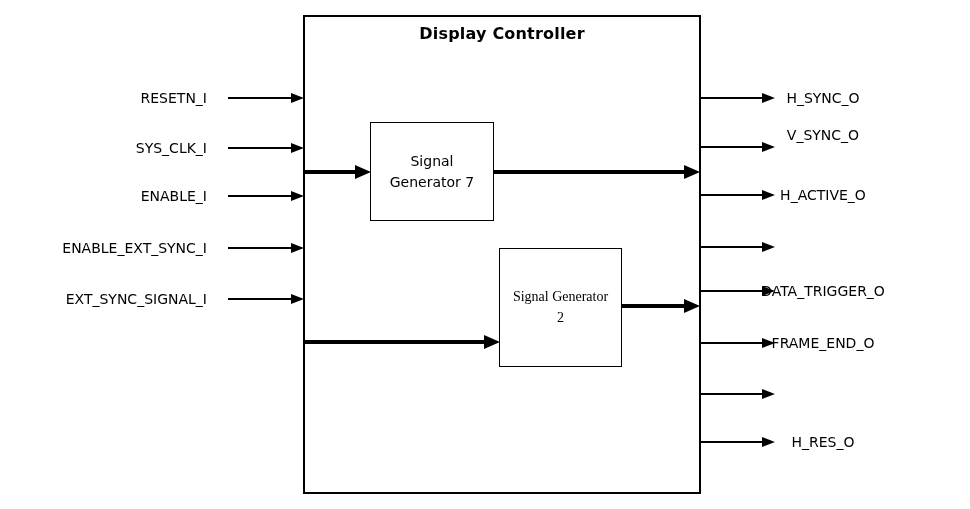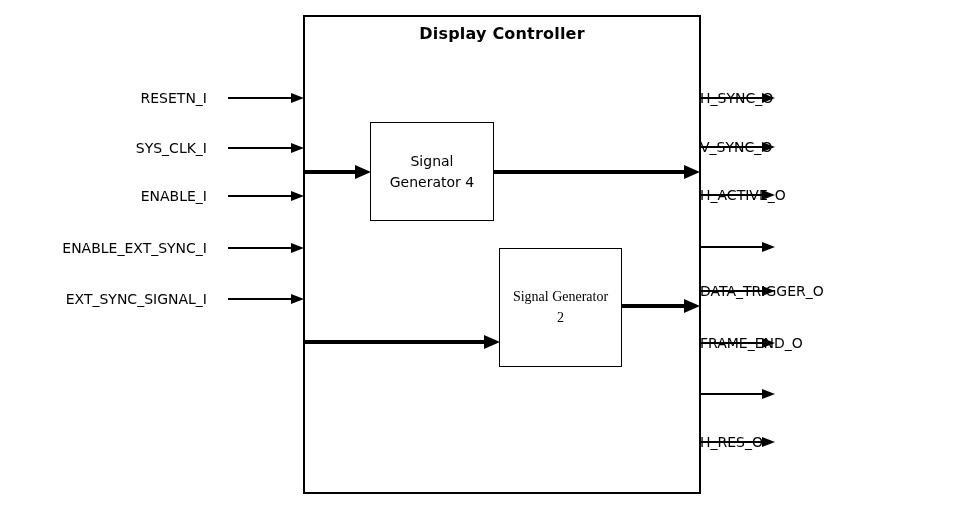--- a/index.html
+++ b/index.html
@@ -30,21 +30,21 @@
   .sg1{left:370px;top:122px;width:124px;height:99px;}
   .sg2{left:499px;top:248px;width:123px;height:119px;font-family:Liberation Serif, serif;}
   .block span{display:block;padding:0 8px;}
 
   
   .plabel{
     position:absolute;height:18px;line-height:18px;font-size:14px;
     white-space:nowrap;
   }
   .in-label{left:0;width:207px;text-align:right;padding-left:8px;}
-  .out-label{left:700px;width:246px;text-align:left;}
+  .out-label{left:700px;width:246px;text-align:center;}
 
   
   .wire{position:absolute;height:1.5px;background:var(--line-color);}
   .wire.thick{height:4px;}
   .head{
     position:absolute;width:0;height:0;
     border-top:5px solid transparent;
     border-bottom:5px solid transparent;
     border-left:13px solid var(--line-color);
   }
@@ -56,21 +56,21 @@
 </style>
 </head>
 <body>
 
 <div class="canvas">
 
   <div class="bigbox"></div>
   <div class="title">Display Controller</div>
 
   <div class="block sg1">
-    <span>Signal Generator 4</span>
+    <span>Signal Generator 7</span>
   </div>
   <div class="block sg2">
     <span>Signal Generator 2</span>
   </div>
 
   <div class="plabel in-label" style="top:89px">RESETN_I</div>
   <div class="plabel in-label" style="top:139px">SYS_CLK_I</div>
   <div class="plabel in-label" style="top:187px">ENABLE_I</div>
   <div class="plabel in-label" style="top:239px">ENABLE_EXT_SYNC_I</div>
   <div class="plabel in-label" style="top:290px">EXT_SYNC_SIGNAL_I</div>
@@ -106,19 +106,19 @@
   <div class="wire" style="left:700px;top:290px;width:62px"></div>
   <div class="head" style="left:762px;top:286px"></div>
   <div class="wire" style="left:700px;top:342px;width:62px"></div>
   <div class="head" style="left:762px;top:338px"></div>
   <div class="wire" style="left:700px;top:393px;width:62px"></div>
   <div class="head" style="left:762px;top:389px"></div>
   <div class="wire" style="left:700px;top:441px;width:62px"></div>
   <div class="head" style="left:762px;top:437px"></div>
 
   <div class="plabel out-label" style="top:89px">H_SYNC_O</div>
-  <div class="plabel out-label" style="top:138px">V_SYNC_O</div>
+  <div class="plabel out-label" style="top:126px">V_SYNC_O</div>
   <div class="plabel out-label" style="top:186px">H_ACTIVE_O</div>
   <div class="plabel out-label" style="top:282px">DATA_TRIGGER_O</div>
   <div class="plabel out-label" style="top:334px">FRAME_END_O</div>
   <div class="plabel out-label" style="top:433px">H_RES_O</div>
 
 </div>
 
 </body></html>

